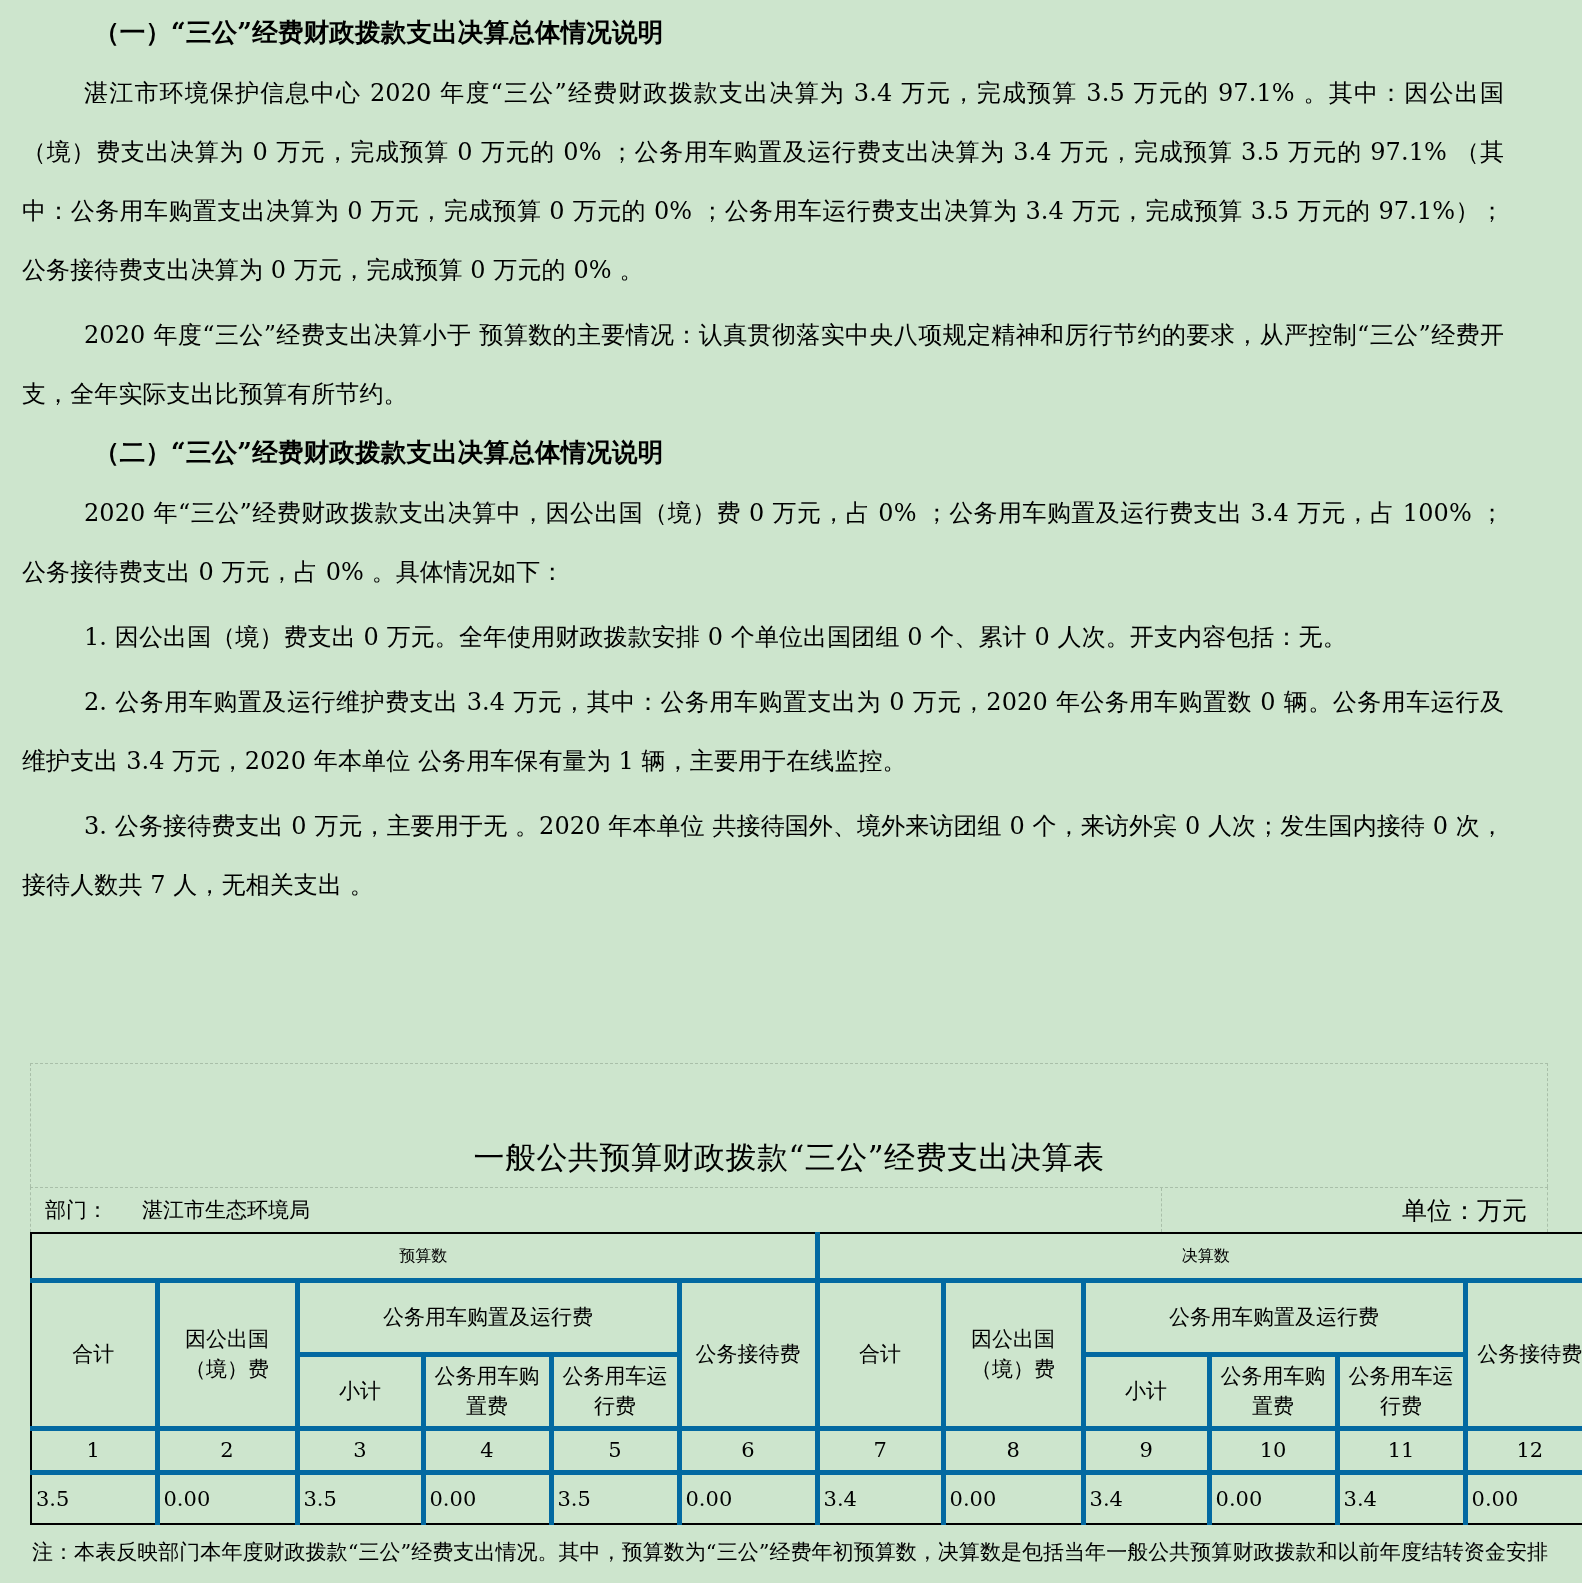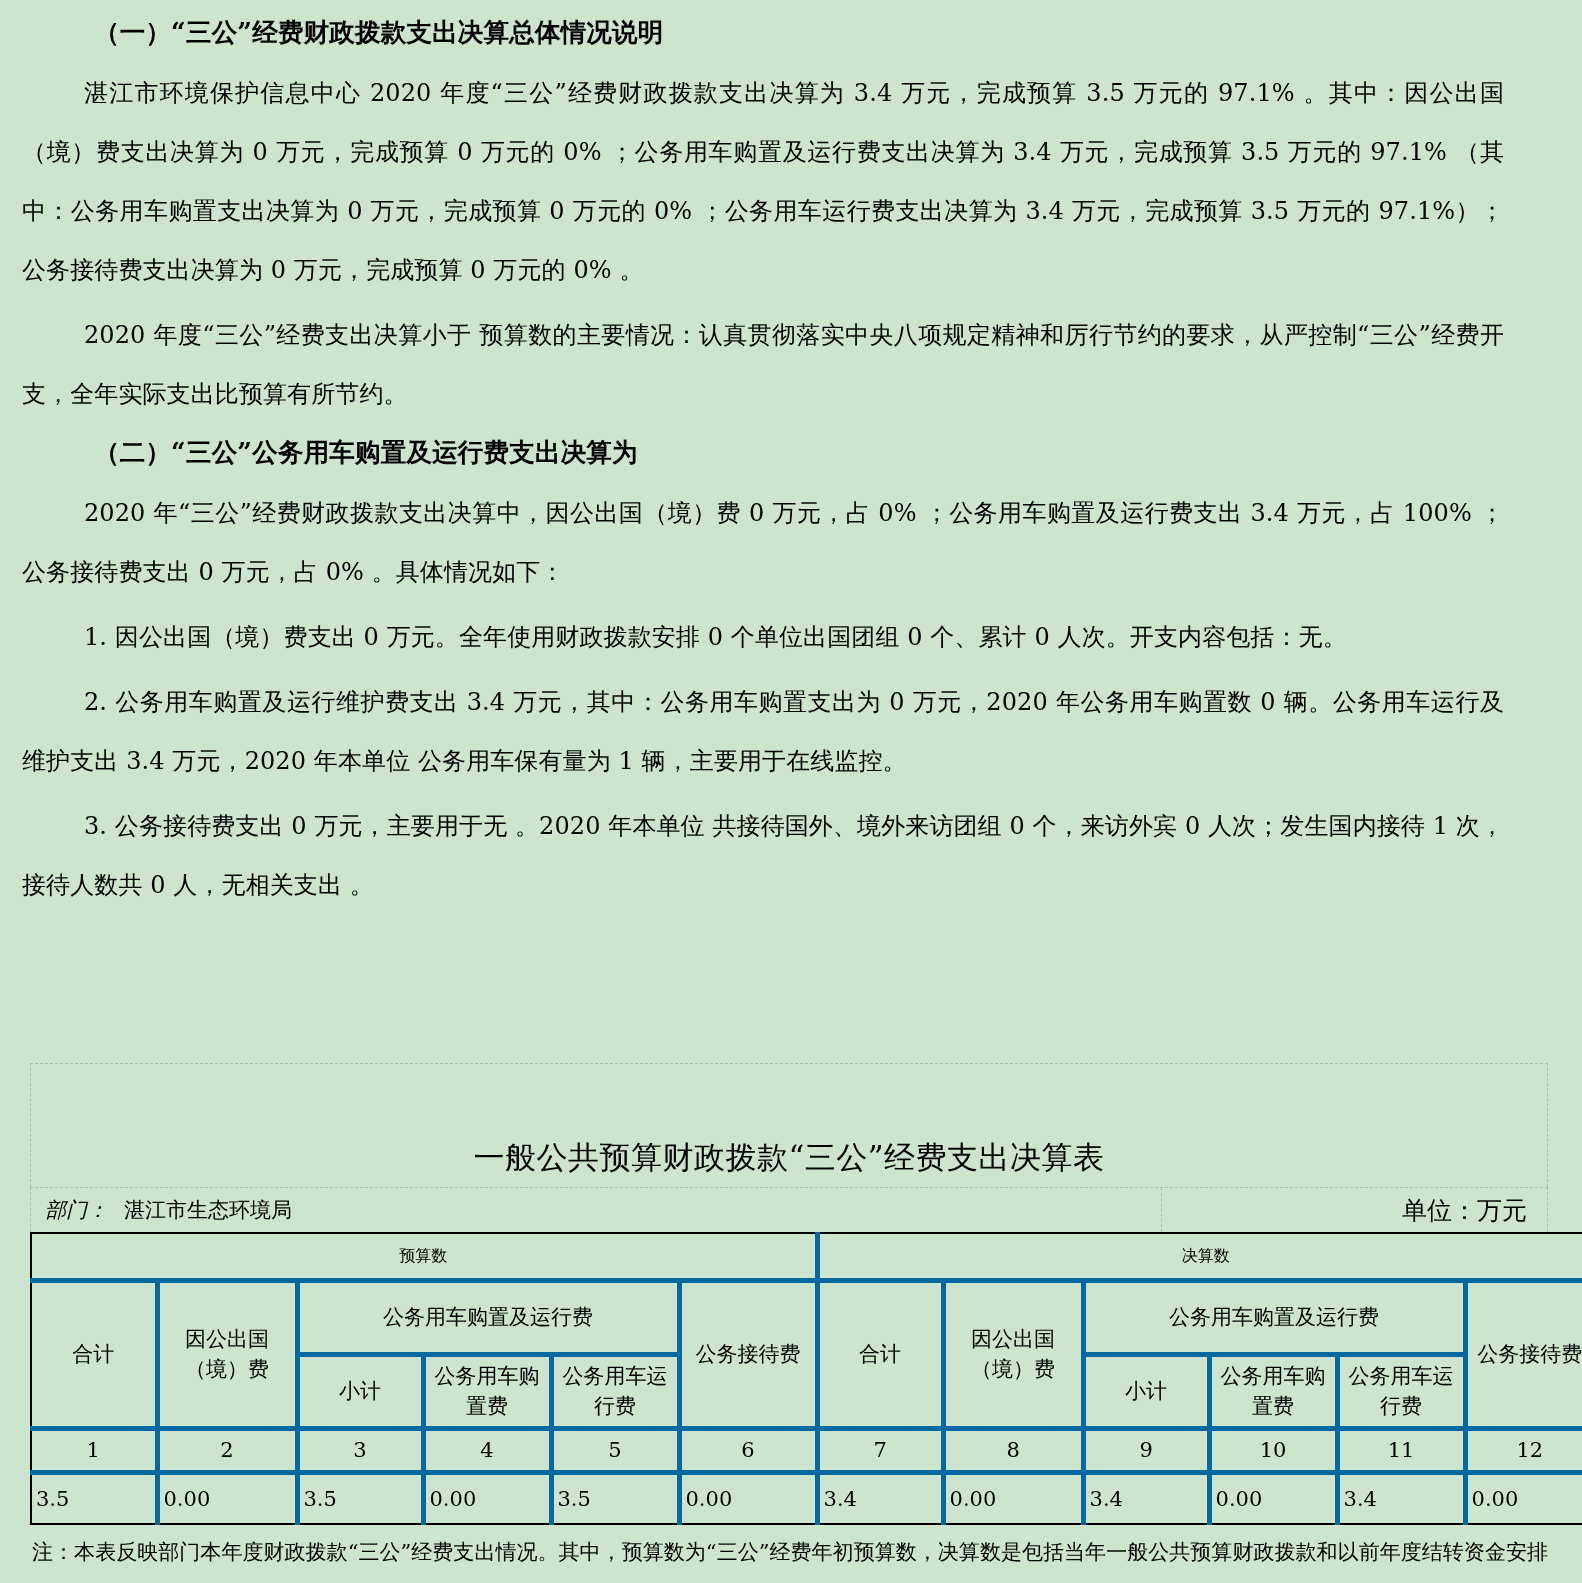--- a/index.html
+++ b/index.html
@@ -98,21 +98,21 @@
   .meta-right {
     flex: 1 1 auto;
     display: flex;
     align-items: center;
     justify-content: flex-end;
     padding-right: 20px;
     box-sizing: border-box;
     font-size: 25px;
     white-space: nowrap;
   }
-  .dept-label { margin-right: 16px; font-style: italic; }
+  .dept-label { margin-right: 34px; }
 
   table.fin {
     border-collapse: collapse;
     width: 1512px;
     table-layout: fixed;
     margin-left: 0;
   }
   table.fin th, table.fin td {
     border: 5px solid #0369a1;
     font-weight: normal;
@@ -153,29 +153,29 @@
 <div class="page">
 
   <div class="prose">
 
     <h3 class="heading">（一）“三公”经费财政拨款支出决算总体情况说明</h3>
 
     <p class="para">湛江市环境保护信息中心 2020 年度“三公”经费财政拨款支出决算为 3.4 万元，完成预算 3.5 万元的 97.1% 。其中：因公出国（境）费支出决算为 0 万元，完成预算 0 万元的 0% ；公务用车购置及运行费支出决算为 3.4 万元，完成预算 3.5 万元的 97.1% （其中：公务用车购置支出决算为 0 万元，完成预算 0 万元的 0% ；公务用车运行费支出决算为 3.4 万元，完成预算 3.5 万元的 97.1%）；公务接待费支出决算为 0 万元，完成预算 0 万元的 0% 。</p>
 
     <p class="para">2020 年度“三公”经费支出决算小于 预算数的主要情况：认真贯彻落实中央八项规定精神和厉行节约的要求，从严控制“三公”经费开支，全年实际支出比预算有所节约。</p>
 
-    <h3 class="heading">（二）“三公”公务用车购置及运行费支出决算为</h3>
+    <h3 class="heading">（二）“三公”经费财政拨款支出决算总体情况说明</h3>
 
     <p class="para">2020 年“三公”经费财政拨款支出决算中，因公出国（境）费 0 万元，占 0% ；公务用车购置及运行费支出 3.4 万元，占 100% ；公务接待费支出 0 万元，占 0% 。具体情况如下：</p>
 
     <p class="para">1. 因公出国（境）费支出 0 万元。全年使用财政拨款安排 0 个单位出国团组 0 个、累计 0 人次。开支内容包括：无。</p>
 
     <p class="para">2. 公务用车购置及运行维护费支出 3.4 万元，其中：公务用车购置支出为 0 万元，2020 年公务用车购置数 0 辆。公务用车运行及维护支出 3.4 万元，2020 年本单位 公务用车保有量为 1 辆，主要用于在线监控。</p>
 
-    <p class="para tight">3. 公务接待费支出 0 万元，主要用于无 。2020 年本单位 共接待国外、境外来访团组 0 个，来访外宾 0 人次；发生国内接待 1 次，接待人数共 0 人，无相关支出 。</p>
+    <p class="para tight">3. 公务接待费支出 0 万元，主要用于无 。2020 年本单位 共接待国外、境外来访团组 0 个，来访外宾 0 人次；发生国内接待 0 次，接待人数共 7 人，无相关支出 。</p>
 
   </div>
 
   <div class="table-block">
 
     <div class="title-box">
       <div class="table-title">一般公共预算财政拨款“三公”经费支出决算表</div>
     </div>
 
     <div class="meta-row">

